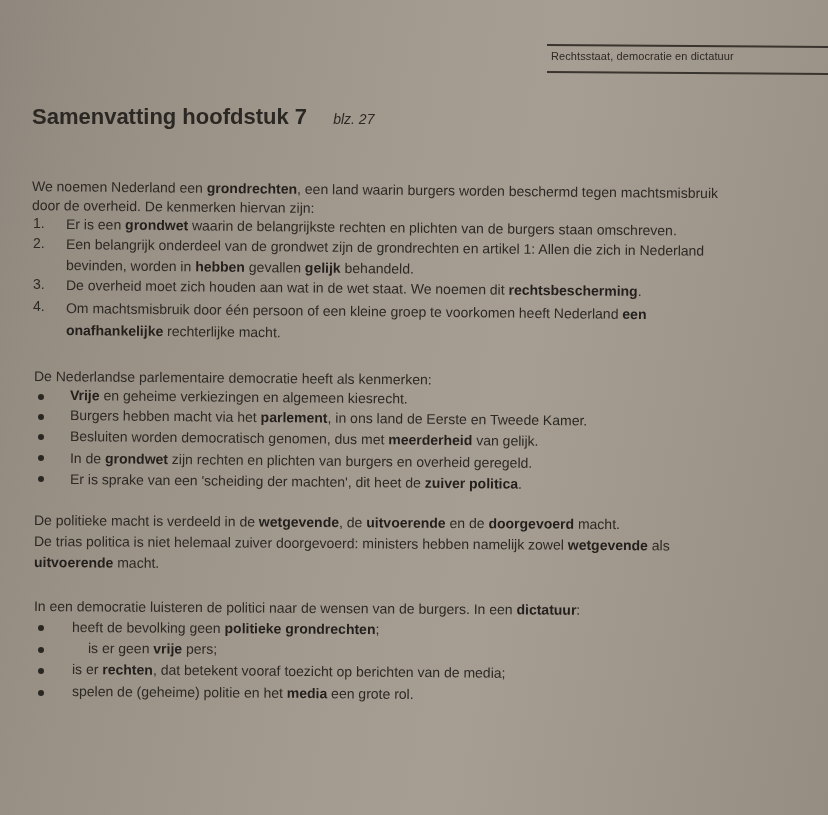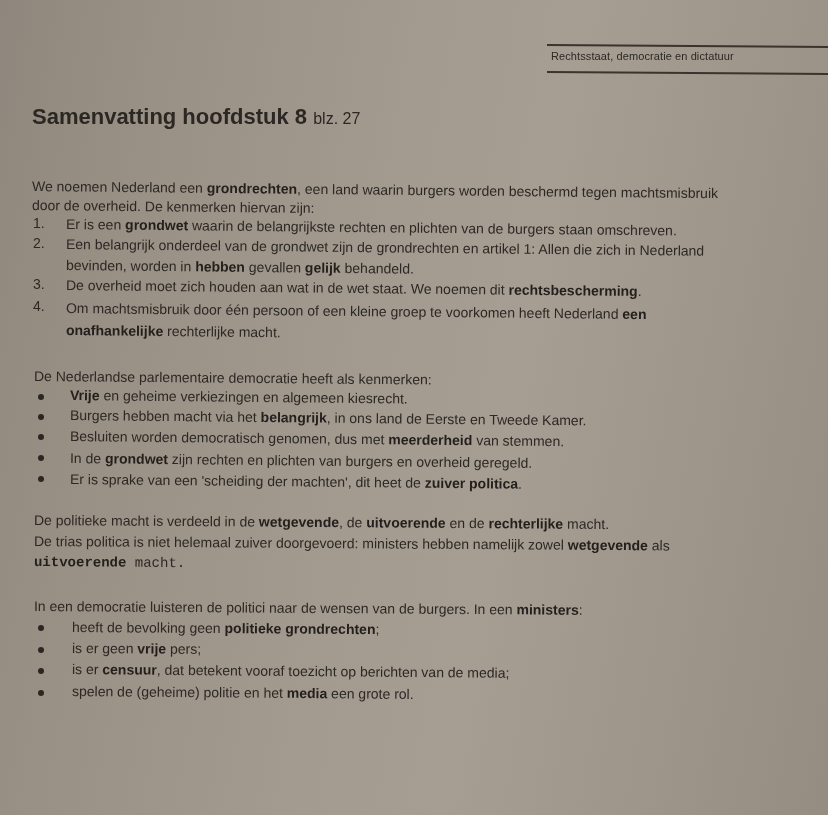--- a/index.html
+++ b/index.html
@@ -8,36 +8,36 @@
       background: linear-gradient(100deg, #8f877d 0%, #9a9186 18%, #a39b90 45%, #a69e93 60%, #9e968b 80%, #958d82 100%);
       font-family: "Liberation Sans", sans-serif;
       color: #2a2622;
       position: relative;
     }
     .page { position: absolute; inset: 0; }
     .header-rule-top { position: absolute; left: 547px; top: 45px; width: 281px; height: 2px; background: #3a342e; transform: rotate(0.4deg); }
     .header-rule-bot { position: absolute; left: 547px; top: 72px; width: 281px; height: 2px; background: #3a342e; transform: rotate(0.4deg); }
     .running-head { position: absolute; left: 551px; top: 50px; font-size: 11px; color: #2d2824; letter-spacing: 0.1px; white-space: nowrap; }
     .title { position: absolute; left: 32px; top: 104px; font-size: 22px; font-weight: bold; color: #2b2723; white-space: nowrap; }
-    .title .ref { font-size: 16px; font-weight: normal; margin-left: 0; }
+    .title .ref { font-size: 14px; font-weight: normal; margin-left: 20px; font-style: italic; }
     .line { position: absolute; font-size: 14px; white-space: nowrap; color: #2c2824; }
     .line b { font-weight: bold; color: #231f1c; }
     .num { position: absolute; font-size: 14px; color: #2c2824; }
     .bullet { position: absolute; width: 6px; height: 6px; border-radius: 50%; background: #2a2622; }
   </style>
 </head>
 <body>
 
 <div class="page">
   <div class="header-rule-top"></div>
   <div class="running-head">Rechtsstaat, democratie en dictatuur</div>
   <div class="header-rule-bot"></div>
 
   <div class="title">
-    <span>Samenvatting hoofdstuk 8</span>
+    <span>Samenvatting hoofdstuk 7</span>
     <span class="ref">blz. 27</span>
   </div>
 
   <div class="line" style="left:32px;top:178px;transform:rotate(0.6deg);transform-origin:left;"><span>We noemen Nederland een </span><b>grondrechten</b><span>, een land waarin burgers worden beschermd tegen machtsmisbruik</span></div>
   <div class="line" style="left:32px;top:197px;transform:rotate(0.6deg);transform-origin:left;">door de overheid. De kenmerken hiervan zijn:</div>
 
   <div class="num" style="left:33px;top:215px;">1.</div>
   <div class="line" style="left:66px;top:216px;transform:rotate(0.6deg);transform-origin:left;"><span>Er is een </span><b>grondwet</b><span> waarin de belangrijkste rechten en plichten van de burgers staan omschreven.</span></div>
 
   <div class="num" style="left:33px;top:235px;">2.</div>
@@ -49,35 +49,35 @@
 
   <div class="num" style="left:33px;top:298px;">4.</div>
   <div class="line" style="left:66px;top:300px;transform:rotate(0.6deg);transform-origin:left;"><span>Om machtsmisbruik door één persoon of een kleine groep te voorkomen heeft Nederland </span><b>een</b></div>
   <div class="line" style="left:66px;top:322px;transform:rotate(0.6deg);transform-origin:left;"><b>onafhankelijke</b><span> rechterlijke macht.</span></div>
 
   <div class="line" style="left:34px;top:368px;transform:rotate(0.5deg);transform-origin:left;">De Nederlandse parlementaire democratie heeft als kenmerken:</div>
 
   <div class="bullet" style="left:38px;top:394px;"></div>
   <div class="line" style="left:70px;top:387px;transform:rotate(0.6deg);transform-origin:left;"><b>Vrije</b><span> en geheime verkiezingen en algemeen kiesrecht.</span></div>
   <div class="bullet" style="left:38px;top:414px;"></div>
-  <div class="line" style="left:70px;top:407px;transform:rotate(0.6deg);transform-origin:left;"><span>Burgers hebben macht via het </span><b>belangrijk</b><span>, in ons land de Eerste en Tweede Kamer.</span></div>
+  <div class="line" style="left:70px;top:407px;transform:rotate(0.6deg);transform-origin:left;"><span>Burgers hebben macht via het </span><b>parlement</b><span>, in ons land de Eerste en Tweede Kamer.</span></div>
   <div class="bullet" style="left:38px;top:434px;"></div>
-  <div class="line" style="left:70px;top:428px;transform:rotate(0.6deg);transform-origin:left;"><span>Besluiten worden democratisch genomen, dus met </span><b>meerderheid</b><span> van stemmen.</span></div>
+  <div class="line" style="left:70px;top:428px;transform:rotate(0.6deg);transform-origin:left;"><span>Besluiten worden democratisch genomen, dus met </span><b>meerderheid</b><span> van gelijk.</span></div>
   <div class="bullet" style="left:38px;top:455px;"></div>
   <div class="line" style="left:70px;top:450px;transform:rotate(0.6deg);transform-origin:left;"><span>In de </span><b>grondwet</b><span> zijn rechten en plichten van burgers en overheid geregeld.</span></div>
   <div class="bullet" style="left:38px;top:476px;"></div>
   <div class="line" style="left:70px;top:471px;transform:rotate(0.6deg);transform-origin:left;"><span>Er is sprake van een 'scheiding der machten', dit heet de </span><b>zuiver politica</b><span>.</span></div>
 
-  <div class="line" style="left:34px;top:512px;transform:rotate(0.4deg);transform-origin:left;"><span>De politieke macht is verdeeld in de </span><b>wetgevende</b><span>, de </span><b>uitvoerende</b><span> en de </span><b>rechterlijke</b><span> macht.</span></div>
+  <div class="line" style="left:34px;top:512px;transform:rotate(0.4deg);transform-origin:left;"><span>De politieke macht is verdeeld in de </span><b>wetgevende</b><span>, de </span><b>uitvoerende</b><span> en de </span><b>doorgevoerd</b><span> macht.</span></div>
   <div class="line" style="left:34px;top:533px;transform:rotate(0.4deg);transform-origin:left;"><span>De trias politica is niet helemaal zuiver doorgevoerd: ministers hebben namelijk zowel </span><b>wetgevende</b><span> als</span></div>
-  <div class="line" style="left:34px;top:554px;transform:rotate(0.4deg);transform-origin:left;font-family:Liberation Mono, monospace;"><b>uitvoerende</b><span> macht.</span></div>
+  <div class="line" style="left:34px;top:554px;transform:rotate(0.4deg);transform-origin:left;"><b>uitvoerende</b><span> macht.</span></div>
 
-  <div class="line" style="left:34px;top:598px;transform:rotate(0.4deg);transform-origin:left;"><span>In een democratie luisteren de politici naar de wensen van de burgers. In een </span><b>ministers</b><span>:</span></div>
+  <div class="line" style="left:34px;top:598px;transform:rotate(0.4deg);transform-origin:left;"><span>In een democratie luisteren de politici naar de wensen van de burgers. In een </span><b>dictatuur</b><span>:</span></div>
 
   <div class="bullet" style="left:38px;top:625px;"></div>
   <div class="line" style="left:72px;top:619px;transform:rotate(0.4deg);transform-origin:left;"><span>heeft de bevolking geen </span><b>politieke grondrechten</b><span>;</span></div>
   <div class="bullet" style="left:38px;top:647px;"></div>
-  <div class="line" style="left:72px;top:640px;transform:rotate(0.4deg);transform-origin:left;"><span>is er geen </span><b>vrije</b><span> pers;</span></div>
+  <div class="line" style="left:88px;top:640px;transform:rotate(0.4deg);transform-origin:left;"><span>is er geen </span><b>vrije</b><span> pers;</span></div>
   <div class="bullet" style="left:38px;top:668px;"></div>
-  <div class="line" style="left:72px;top:661px;transform:rotate(0.5deg);transform-origin:left;"><span>is er </span><b>censuur</b><span>, dat betekent vooraf toezicht op berichten van de media;</span></div>
+  <div class="line" style="left:72px;top:661px;transform:rotate(0.5deg);transform-origin:left;"><span>is er </span><b>rechten</b><span>, dat betekent vooraf toezicht op berichten van de media;</span></div>
   <div class="bullet" style="left:38px;top:690px;"></div>
   <div class="line" style="left:72px;top:683px;transform:rotate(0.5deg);transform-origin:left;"><span>spelen de (geheime) politie en het </span><b>media</b><span> een grote rol.</span></div>
 </div>
 
 </body></html>

